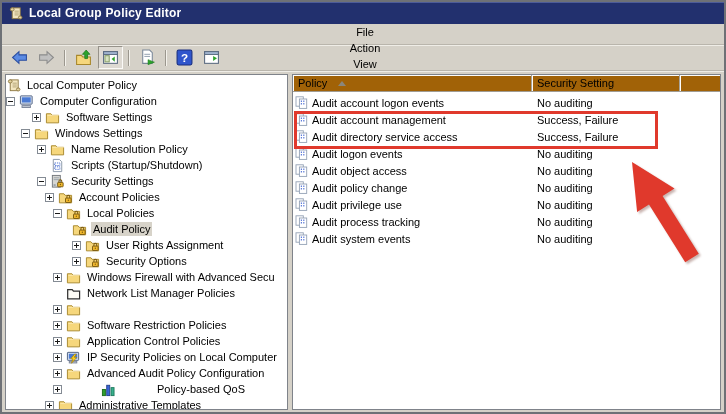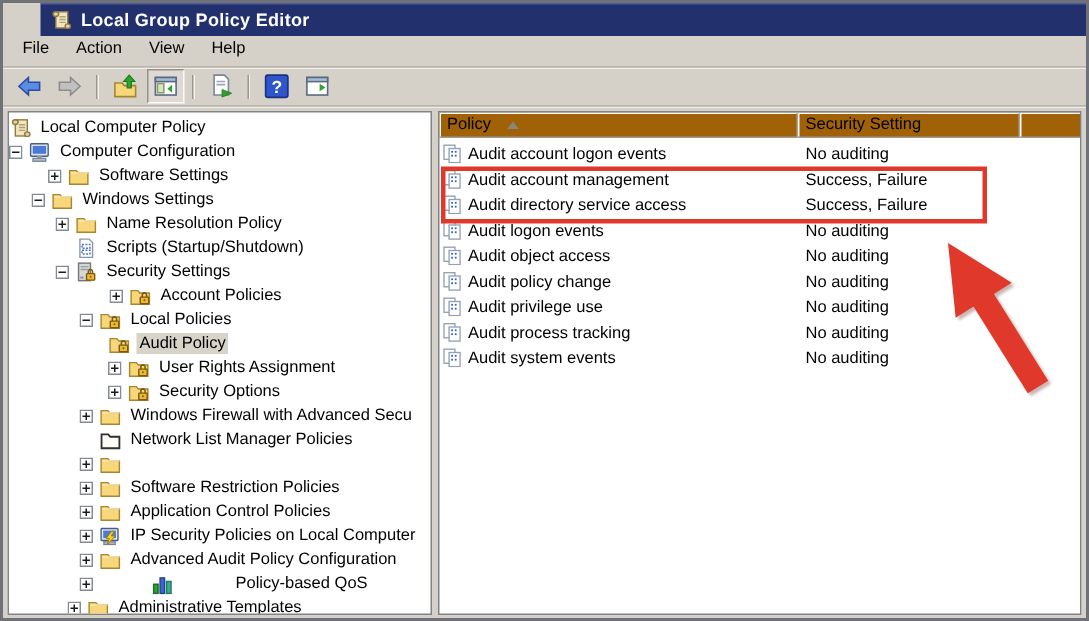--- a/index.html
+++ b/index.html
@@ -3,25 +3,25 @@
 <meta charset="utf-8">
 <style>
   html,body{margin:0;padding:0;background:#fff;}
   .window{
     width:726px;height:414px;box-sizing:border-box;position:relative;overflow:hidden;
     border:2px solid #6e7176;background:#d5d1c8;
     font-family:"Liberation Sans",sans-serif;color:#000;
   }
   
   .titlebar{height:22px;background:#22306e;box-shadow:inset 0 1px 0 #4d5c99;
-    display:flex;align-items:center;padding:0 6px;gap:6px;margin-left:25px;}
+    display:flex;align-items:center;padding:0 6px;gap:6px;}
   .ttext{color:#fff;font-size:12px;font-weight:bold;letter-spacing:.2px;}
   
-  .menubar{height:20px;display:flex;padding-left:4px;
-    border-bottom:1px solid #b9b5ac;box-shadow:0 1px 0 #efede7;}
+  .menubar{height:20px;display:flex;align-items:center;padding-left:4px;
+    border-bottom:1px solid #b9b5ac;box-shadow:0 1px 0 #efede7;flex-direction:column;}
   .menu-item{font-size:11px;padding:2px 9px;cursor:default;}
   
   .toolbar{height:25px;display:flex;align-items:center;padding-left:5px;gap:2px;
     border-bottom:1px solid #b9b5ac;box-shadow:0 1px 0 #efede7;}
   .tbtn{width:23px;height:21px;display:flex;align-items:center;justify-content:center;border:1px solid transparent;}
   .tbtn.pressed{border-color:#96928a #fbfaf7 #fbfaf7 #96928a;background:#dedad3;}
   .tsep{width:1px;height:16px;background:#9b978e;border-right:1px solid #f4f2ec;margin:0 3px;flex:none;}
   
   .content{display:flex;padding:3px;gap:4px;height:342px;box-sizing:border-box;}
   .tree-pane{width:283px;flex:none;background:#fff;border:1px solid #7f838a;
@@ -242,21 +242,21 @@
               <line x1="4" y1="4" x2="9.5" y2="4" stroke="#9aa2aa"></line>
               <line x1="4" y1="6" x2="9.5" y2="6" stroke="#9aa2aa"></line>
               <rect x="3.8" y="11" width="2.2" height="1.6" fill="#8a96a0"></rect>
               <path d="M9.5 9 v-1.4 a1.5 1.5 0 0 1 3 0 v1.4" fill="none" stroke="#7a5a10" stroke-width="1.1"></path>
               <rect x="8.2" y="9" width="5.8" height="4.6" rx="0.5" fill="#f0b82d" stroke="#7a5a10"></rect>
               <circle cx="11.1" cy="11.2" r="0.7" fill="#7a5a10"></circle>
             </svg>
           </span>
           <span class="tlabel">Security Settings</span>
         </div>
-        <div class="trow" style="padding-left: 39px; margin-left: 28px;">
+        <div class="trow" style="padding-left: 39px;">
           <span class="icon expander">
             <svg width="9" height="9" viewBox="0 0 9 9">
               <rect x="0.5" y="0.5" width="8" height="8" fill="#fff" stroke="#848b94"></rect>
               <line x1="2" y1="4.5" x2="7" y2="4.5" stroke="#1a1a1a"></line>
               <line x1="4.5" y1="2" x2="4.5" y2="7" stroke="#1a1a1a"></line>
             </svg>
           </span>
           <span class="icon nicon">
             <svg width="15" height="15" viewBox="0 0 16 16">
               <path d="M1.5 4 h4.8 l1.4 1.7 h6.8 v8 h-13 z" fill="#f6d77c" stroke="#a8872c"></path>

